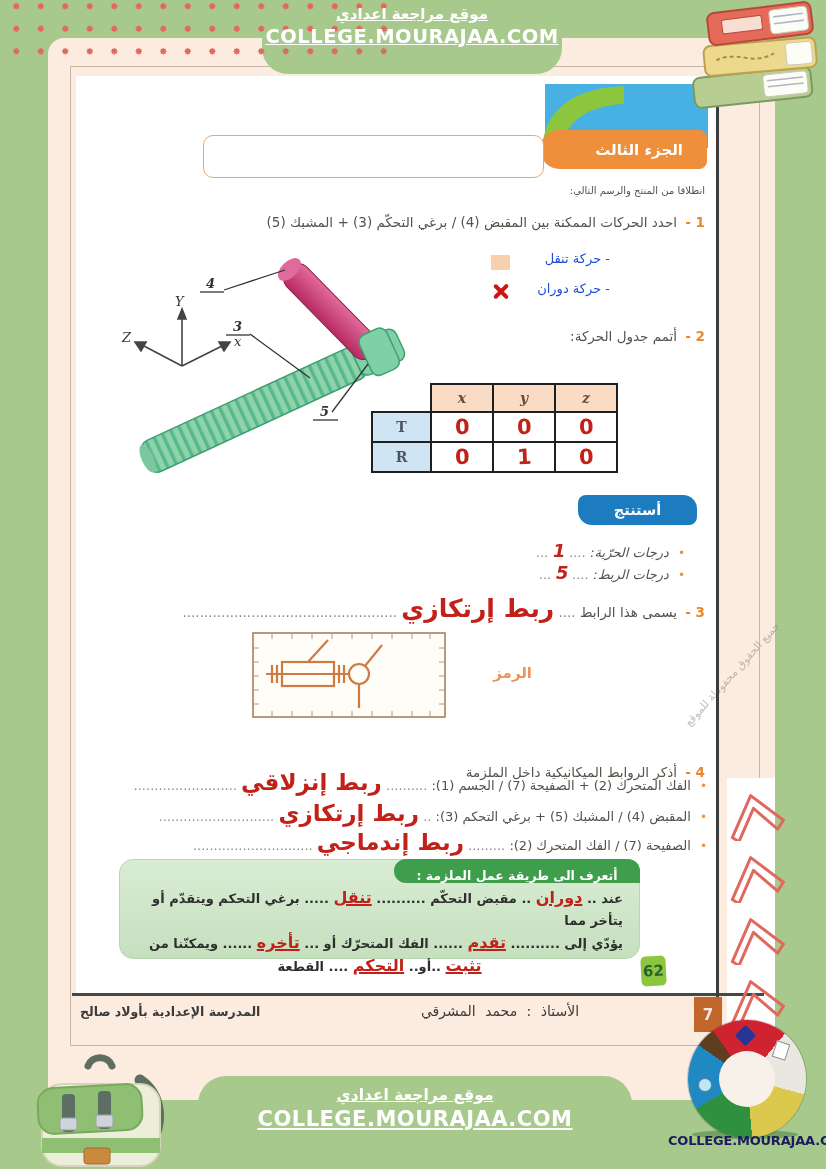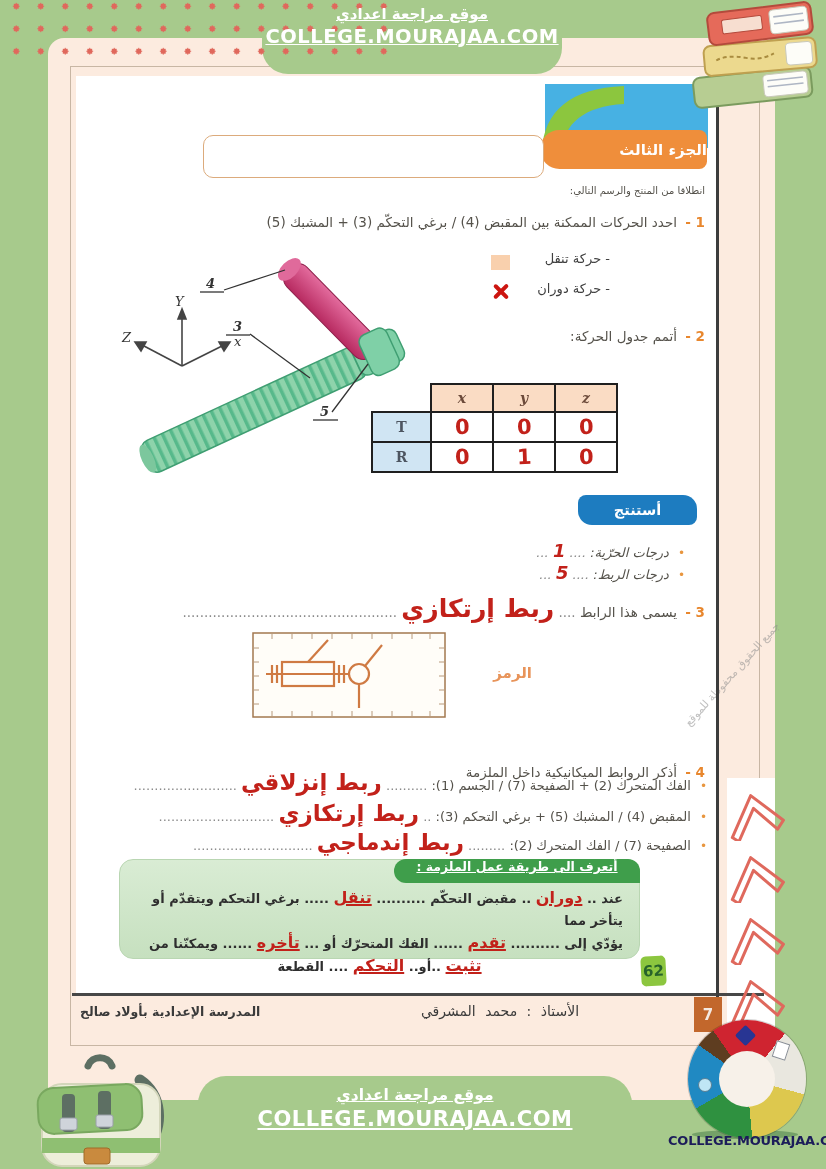--- a/index.html
+++ b/index.html
@@ -25,33 +25,33 @@
   
   .panel{left:48px;top:38px;width:727px;height:1067px;background:#fcebdf;border-radius:16px 10px 0 0;z-index:1;}
   .frame{left:70px;top:66px;width:688px;height:978px;border:1.6px solid #c8b6a4;z-index:2;}
   .page{left:76px;top:76px;width:640px;height:919px;background:#fff;z-index:2;}
   .white-strip{left:727px;top:778px;width:48px;height:327px;background:#fff;z-index:3;}
   .page-edge-r{left:716px;top:85px;width:2.5px;height:952px;background:#3c3c3c;z-index:3;}
   .separator{left:72px;top:993px;width:692px;height:2.5px;background:#474747;z-index:3;}
   
   .blue-rect{left:545px;top:84px;width:163px;height:64px;background:#47b1e3;}
   .orange-tab{left:540px;top:130px;width:167px;height:39px;background:#ef8e3b;border-radius:20px 8px 8px 20px;
-    display:flex;align-items:center;direction:rtl;box-sizing:border-box;
+    display:flex;align-items:center;direction:rtl;padding-right:24px;box-sizing:border-box;
     color:#fff;font-weight:bold;font-size:15px;}
   .answer-box{left:203px;top:135px;width:339px;height:41px;background:#fff;border:1.5px solid #dcab7c;border-radius:10px;}
   
   .tline{color:#55524b;font-size:13.5px;}
   .qn{color:#e8872e;font-weight:bold;padding-left:4px;}
   .intro{left:305px;top:185px;width:400px;text-align:right;font-size:10px;color:#55524b;}
   .q1{left:128px;top:214px;width:577px;}
   .q2{left:400px;top:328px;width:305px;}
   .q3{left:130px;top:594px;width:575px;white-space:nowrap;line-height:30px;}
   .q4{left:130px;top:764px;width:575px;}
   .legend-swatch{left:491px;top:255px;width:19px;height:15px;background:#f9d0ad;}
-  .legend-t{width:95px;font-size:13px;color:#404040;}
+  .legend-t{width:95px;font-size:13px;color:#1d4ed8;}
   .cross-icon{left:492px;top:283px;width:17px;height:17px;}
   .cross-icon::before,.cross-icon::after{content:"";position:absolute;left:7px;top:-1px;width:4.2px;height:19px;background:#cc1510;border-radius:2px;}
   .cross-icon::before{transform:rotate(45deg);}
   .cross-icon::after{transform:rotate(-45deg);}
   .hand{color:#c2211a;font-weight:bold;}
   .dots{color:#8a8a8a;letter-spacing:1px;}
   .big-hand{font-size:25px;letter-spacing:1px;}
   
   .mtable{left:371px;top:383px;border-collapse:collapse;table-layout:fixed;}
   .mtable th,.mtable td{border:2px solid #1f1f1f;text-align:center;padding:0;}
@@ -68,21 +68,21 @@
   .bullet{color:#e8963f;font-size:12px;padding-left:5px;}
   
   .symbol-label{left:478px;top:664px;width:54px;color:#e8945a;font-weight:bold;font-size:15px;}
   
   .joint{width:574px;white-space:nowrap;font-size:13px;color:#55524b;line-height:32px;overflow:hidden;}
   .joint .hand{font-size:23px;letter-spacing:1px;}
   
   .method-box{left:119px;top:859px;width:521px;height:100px;background:linear-gradient(#d9ecd4,#c6e0bf);
     border:1px solid #b9d6b2;border-radius:14px;box-sizing:border-box;}
   .method-tab{position:absolute;right:-1px;top:-1px;width:246px;height:24px;background:#3f9e4b;border-radius:12px 12px 0 12px;
-    display:flex;align-items:flex-start;justify-content:center;color:#fff;font-weight:bold;font-size:12.5px;direction:rtl;text-decoration:underline;}
+    display:flex;align-items:flex-end;justify-content:center;color:#fff;font-weight:bold;font-size:12.5px;direction:rtl;}
   .mline{direction:rtl;text-align:right;font-size:13px;font-weight:bold;color:#2e2e2e;line-height:22px;padding:0 16px;}
   .mline .mr{color:#c2211a;font-weight:bold;font-size:16px;text-decoration:underline;text-decoration-thickness:2px;}
   .m1{margin-top:27px;}
   .m3{text-align:center;}
   
   .page-badge{left:641px;top:956px;width:25px;height:30px;background:#8cc63f;border-radius:5px;display:flex;align-items:center;
     justify-content:center;color:#27632a;font-weight:bold;font-size:15px;transform:rotate(-3deg);}
   .footer-7{left:694px;top:997px;width:28px;height:35px;background:#c2672c;display:flex;align-items:center;justify-content:center;
     color:#f4e9e2;font-weight:bold;font-size:15px;z-index:4;}
   .footer-teacher{left:350px;top:1003px;width:300px;text-align:center;font-size:14px;color:#3a3a3a;word-spacing:5px;}

